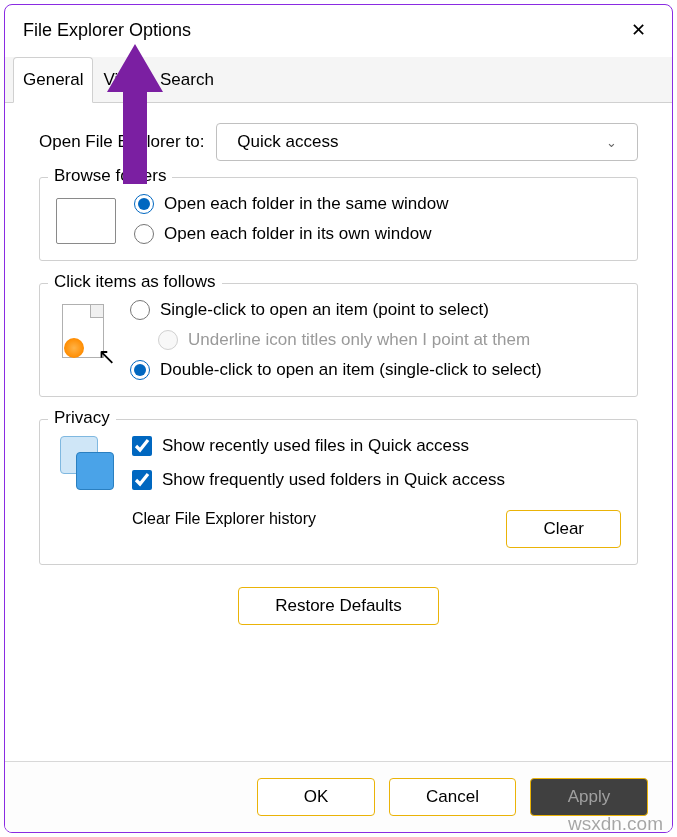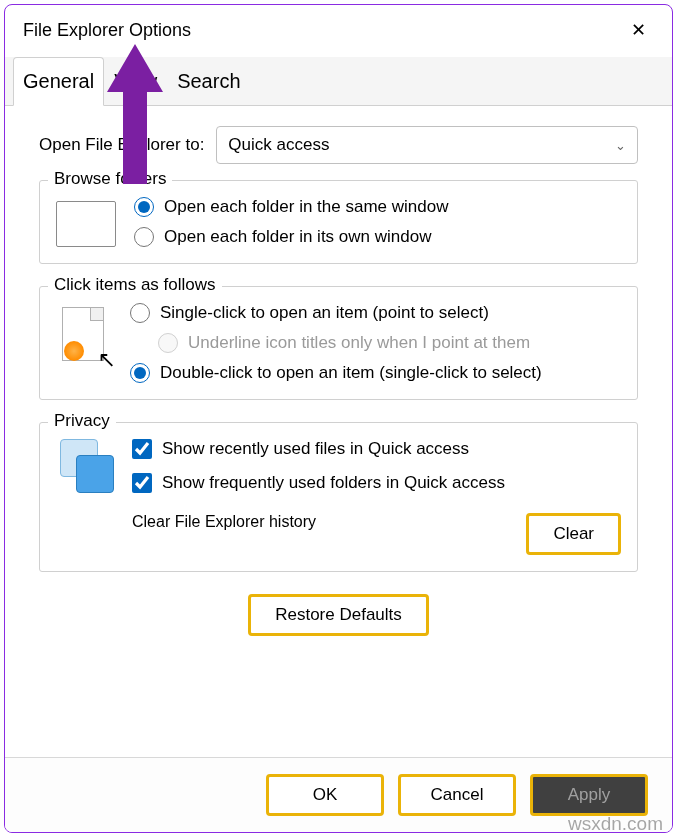--- a/index.html
+++ b/index.html
@@ -2,26 +2,26 @@
 <html><head>
   <meta charset="utf-8">
   <style>
     * { box-sizing: border-box; font-family: "Segoe UI", Tahoma, sans-serif; }
     body { margin: 0; padding: 4px; background: #fff; width: 677px; height: 837px; position: relative; }
     .window { width: 669px; height: 829px; border: 1px solid #8a2be2; border-radius: 8px; background: #fff; display: flex; flex-direction: column; overflow: hidden; }
     .titlebar { display: flex; align-items: center; justify-content: space-between; padding: 10px 18px 6px 18px; }
     .titlebar .title { font-size: 18px; color: #000; }
     .titlebar .close { font-size: 18px; color: #000; cursor: pointer; padding: 4px 8px; }
     .tabs { display: flex; background: #f5f5f5; border-bottom: 1px solid #d0d0d0; padding-left: 8px; margin-top: 6px; }
-    .tab { padding: 12px 9px; font-size: 20px; color: #000; cursor: pointer; border: 1px solid transparent; border-bottom: none; background: transparent; position: relative; }
+    .tab { padding: 12px 9px; font-size: 17px; color: #000; cursor: pointer; border: 1px solid transparent; border-bottom: none; background: transparent; position: relative; }
     .tab.active { background: #fff; border: 1px solid #d0d0d0; border-bottom: 1px solid #fff; margin-bottom: -1px; border-radius: 4px 4px 0 0; }
     .content { flex: 1; padding: 20px 34px 10px 34px; position: relative; }
     .row1 { display: flex; align-items: center; gap: 12px; margin-bottom: 16px; }
     .row1 label { font-size: 17px; color: #000; }
-    .select { flex: 1; border: 1px solid #c0c0c0; border-radius: 4px; padding: 8px 11px; font-size: 17px; background: #fff; display: flex; align-items: center; justify-content: space-between; cursor: pointer; }
+    .select { flex: 1; border: 1px solid #c0c0c0; border-radius: 4px; padding: 8px 20px; font-size: 17px; background: #fff; display: flex; align-items: center; justify-content: space-between; cursor: pointer; }
     .chev { font-size: 13px; color: #666; }
     .groupbox { border: 1px solid #d0d0d0; border-radius: 3px; position: relative; padding: 16px 16px 16px 16px; margin-bottom: 22px; }
     .groupbox .legend { position: absolute; top: -12px; left: 8px; background: #fff; padding: 0 6px; font-size: 17px; color: #000; }
     .bf-inner { display: flex; gap: 18px; align-items: flex-start; }
     .folder-icon { width: 60px; height: 46px; border: 1px solid #8a8a8a; border-radius: 2px; margin-top: 4px; flex-shrink: 0; background: #fff; }
     .opts { display: flex; flex-direction: column; gap: 10px; }
     .radio-row, .check-row { display: flex; align-items: center; gap: 10px; font-size: 17px; color: #000; }
     .radio-row.disabled, .radio-row.disabled .radio-label { color: #9a9a9a; }
     .radio-row.sub { margin-left: 28px; }
     input[type="radio"], input[type="checkbox"] { width: 20px; height: 20px; accent-color: #0067c0; margin: 0; }
@@ -30,21 +30,21 @@
     .file-page { width: 42px; height: 54px; border: 1px solid #b0b0b0; background: #fff; position: absolute; top: 0; left: 0; }
     .file-page::before { content: ""; position: absolute; top: 0; right: 0; width: 12px; height: 12px; border-left: 1px solid #b0b0b0; border-bottom: 1px solid #b0b0b0; background: #f0f0f0; }
     .file-sun { position: absolute; bottom: 6px; left: 2px; width: 20px; height: 20px; border-radius: 50%; background: radial-gradient(circle, #ffb347 0%, #ff8c00 70%); }
     .file-cursor { position: absolute; bottom: -6px; right: -4px; font-size: 22px; color: #000; }
     .priv-inner { display: flex; gap: 18px; align-items: flex-start; }
     .priv-icon { width: 54px; height: 54px; position: relative; flex-shrink: 0; margin-left: 4px; }
     .priv-back { width: 38px; height: 38px; background: #cfe6f7; border: 1px solid #7fb8e0; position: absolute; top: 0; left: 0; border-radius: 4px; }
     .priv-front { width: 38px; height: 38px; background: #4aa3e8; border: 1px solid #2a7fc0; position: absolute; bottom: 0; right: 0; border-radius: 4px; }
     .priv-opts { flex: 1; display: flex; flex-direction: column; gap: 14px; }
     .clear-row { display: flex; justify-content: space-between; margin-top: 6px; }
-    .btn { border: 3px solid #eab308; border-radius: 4px; background: #fff; padding: 8px 24px; font-size: 17px; color: #000; cursor: pointer; }
+    .btn { border: 1px solid #eab308; border-radius: 4px; background: #fff; padding: 8px 36px; font-size: 17px; color: #000; cursor: pointer; }
     .btn.disabled { color: #a0a0a0; background: #404040; }
     .restore-row { display: flex; justify-content: center; margin-top: 4px; }
     .footer { border-top: 1px solid #d8d8d8; padding: 16px 24px; display: flex; justify-content: flex-end; gap: 14px; background: #fdfdfd; }
     .footer .btn { min-width: 118px; text-align: center; }
     .arrow-overlay { position: absolute; left: 105px; top: 44px; pointer-events: none; z-index: 50; }
     .arrow-overlay svg { display: block; }
     .watermark { position: absolute; right: 14px; bottom: 2px; font-size: 19px; color: rgba(0,0,0,0.35); }
   </style>
 </head>
 <body>

